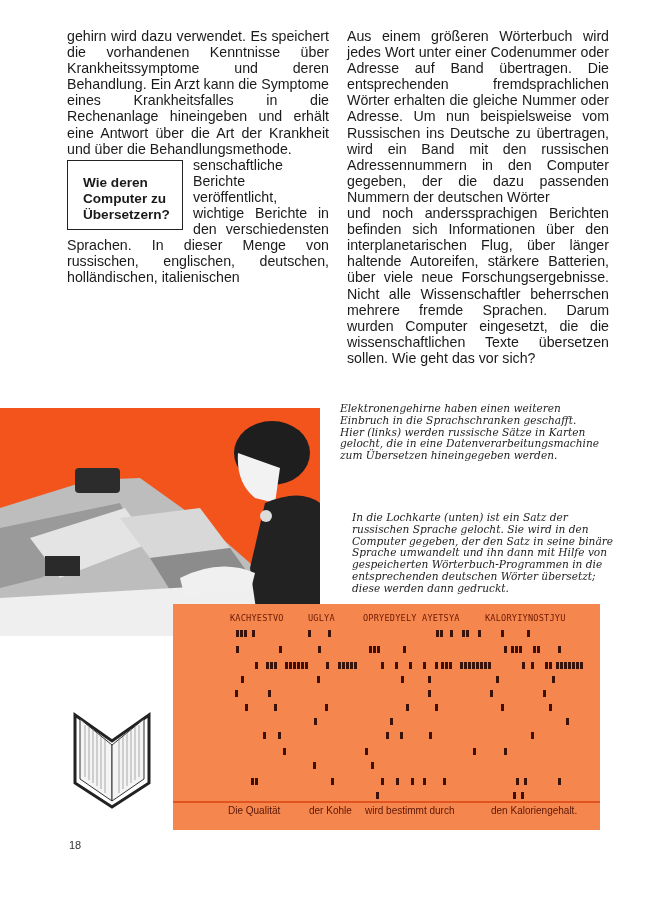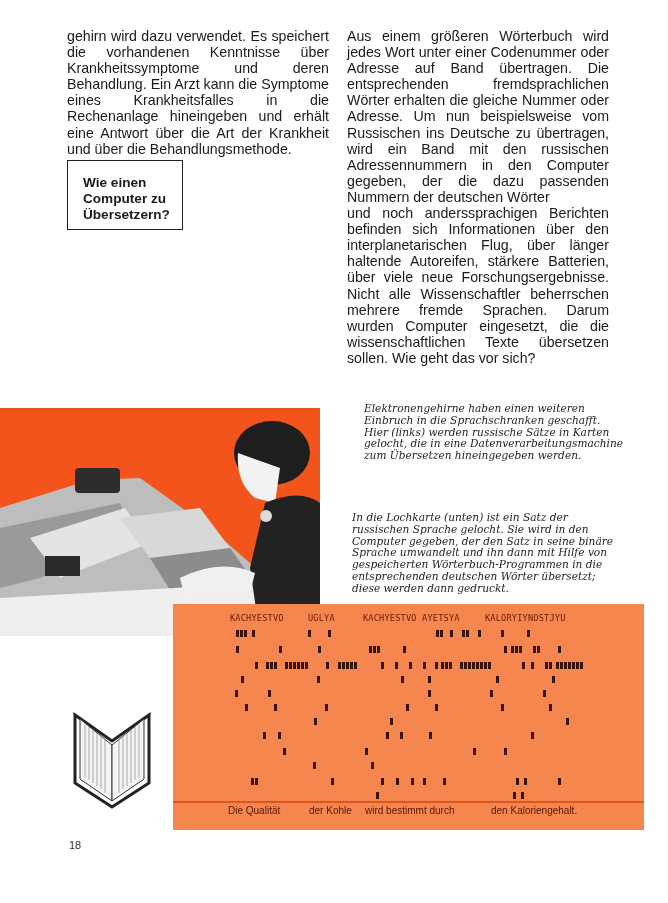--- a/index.html
+++ b/index.html
@@ -20,30 +20,29 @@
     float: left; width: 116px; height: 70px; border: 1.5px solid #222;
     margin: 3px 10px 2px 0; padding: 14px 0 0 15px; box-sizing: border-box;
     font-weight: bold; font-size: 13.6px; line-height: 16px; text-align: left;
   }
   .float-box span { display: block; }
   .photo {
     position: absolute; left: 0; top: 408px; width: 320px; height: 228px;
     background: #f3541c; overflow: hidden;
   }
   .caption {
-    position: absolute; left: 364px; width: 262px;
+    position: absolute; left: 340px; width: 262px;
     font-family: "DejaVu Serif", serif; font-style: italic;
     font-size: 10.6px; line-height: 11.8px; color: #222;
   }
   #cap1 { top: 403px; }
   #cap2 { top: 512px; left: 352px; }
   .punchcard {
     position: absolute; left: 173px; top: 604px; width: 427px; height: 226px;
     background: #f5864d;
-    padding-left: 44px;
   }
   .card-word {
     position: absolute; top: 9px; font-family: "DejaVu Sans Mono", monospace;
     font-size: 8.6px; color: #6b1a05; letter-spacing: 0.2px;
   }
   .hole { position: absolute; width: 3px; height: 7px; background: #3b1208; }
   .card-line {
     position: absolute; left: 0; right: 0; top: 197px; height: 2px; background: #e2541f;
   }
   .card-trans {
@@ -54,24 +53,25 @@
     position: absolute; left: 69px; top: 839px; font-size: 11px; color: #333;
   }
 </style>
 </head>
 <body>
 
 <div id="col-left" class="col">
   <p>gehirn wird dazu verwendet. Es speichert die vorhandenen Kenntnisse über Krankheitssymptome und deren Behandlung. Ein Arzt kann die Symptome eines Krankheitsfalles in die Rechenanlage hineingeben und erhält eine Antwort über die Art der Krankheit und über die Behandlungsmethode.</p>
   <p>
     <span class="float-box">
-      <span>Wie einen</span>
+      <span>Wie deren</span>
       <span>Computer zu</span>
       <span>Übersetzern?</span>
     </span>
+    <span>senschaftliche Berichte veröffentlicht, wichtige Berichte in den verschiedensten Sprachen. In dieser Menge von russischen, englischen, deutschen, holländischen, italienischen</span>
   </p>
 </div>
 
 <div id="col-right" class="col">
   <p>Aus einem größeren Wörterbuch wird jedes Wort unter einer Codenummer oder Adresse auf Band übertragen. Die entsprechenden fremdsprachlichen Wörter erhalten die gleiche Nummer oder Adresse. Um nun beispielsweise vom Russischen ins Deutsche zu übertragen, wird ein Band mit den russischen Adressennummern in den Computer gegeben, der die dazu passenden Nummern der deutschen Wörter</p>
   <p>und noch anderssprachigen Berichten befinden sich Informationen über den interplanetarischen Flug, über länger haltende Autoreifen, stärkere Batterien, über viele neue Forschungsergebnisse. Nicht alle Wissenschaftler beherrschen mehrere fremde Sprachen. Darum wurden Computer eingesetzt, die die wissenschaftlichen Texte übersetzen sollen. Wie geht das vor sich?</p>
 </div>
 
 <div class="photo">
   <svg width="320" height="228" viewBox="0 0 320 228">
@@ -92,21 +92,21 @@
     <circle cx="266" cy="108" r="6" fill="#dcdcdc"></circle>
   </svg>
 </div>
 
 <div id="cap1" class="caption">Elektronengehirne haben einen weiteren Einbruch in die Sprachschranken geschafft. Hier (links) werden russische Sätze in Karten gelocht, die in eine Datenverarbeitungsmachine zum Übersetzen hineingegeben werden.</div>
 <div id="cap2" class="caption">In die Lochkarte (unten) ist ein Satz der russischen Sprache gelocht. Sie wird in den Computer gegeben, der den Satz in seine binäre Sprache umwandelt und ihn dann mit Hilfe von gespeicherten Wörterbuch-Programmen in die entsprechenden deutschen Wörter übersetzt; diese werden dann gedruckt.</div>
 
 <div class="punchcard" id="punchcard">
   <span class="card-word" style="left:57px">KACHYESTVO</span>
   <span class="card-word" style="left:135px">UGLYA</span>
-  <span class="card-word" style="left:190px">KACHYESTVO AYETSYA</span>
+  <span class="card-word" style="left:190px">OPRYEDYELY AYETSYA</span>
   <span class="card-word" style="left:312px">KALORYIYNOSTJYU</span>
   <div class="card-line"></div>
   <span class="card-trans" style="left:55px">Die Qualität</span>
   <span class="card-trans" style="left:136px">der Kohle</span>
   <span class="card-trans" style="left:192px">wird bestimmt durch</span>
   <span class="card-trans" style="left:318px">den Kaloriengehalt.</span>
 <div class="hole" style="left: 63px; top: 26px;"></div>
     <div class="hole" style="left: 67px; top: 26px;"></div>
     <div class="hole" style="left: 71px; top: 26px;"></div>
     <div class="hole" style="left: 79px; top: 26px;"></div>

